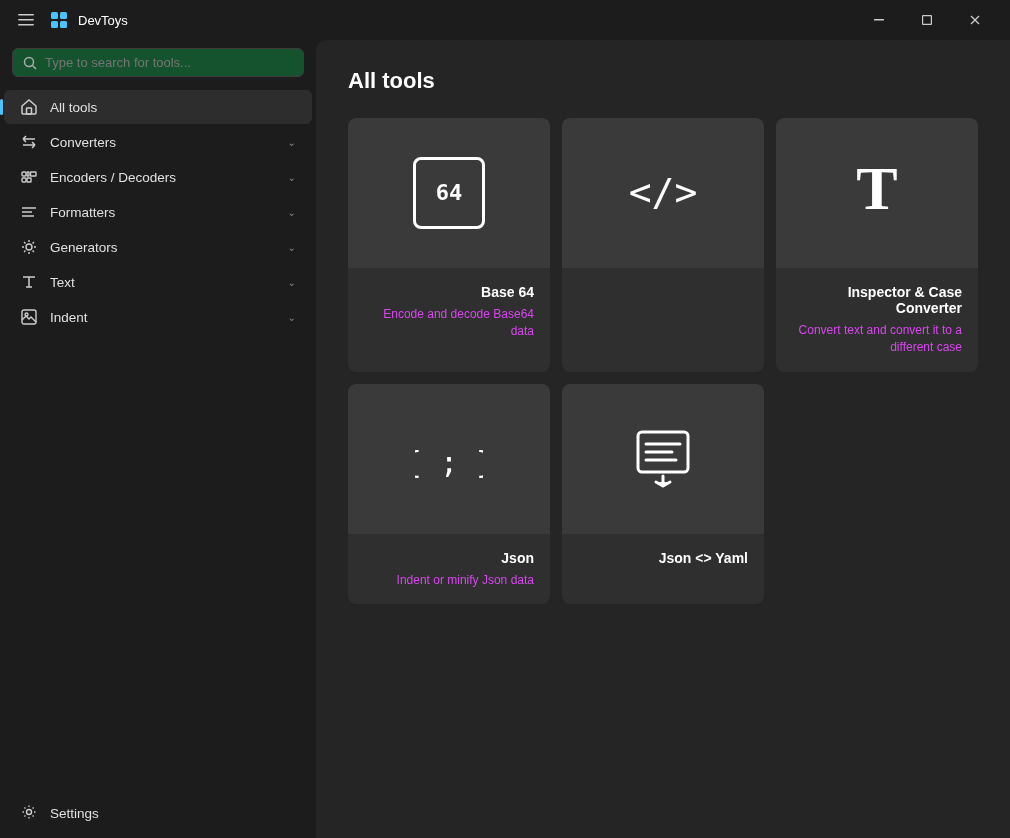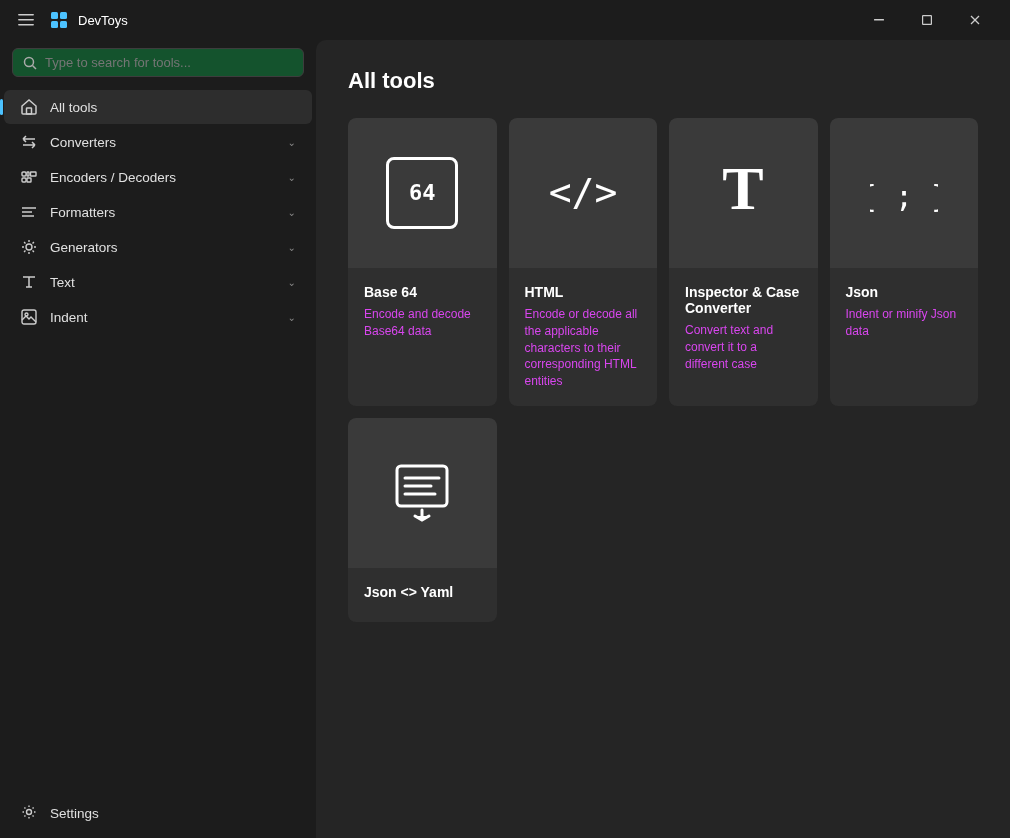--- a/index.html
+++ b/index.html
@@ -167,21 +167,21 @@
       padding: 28px 32px;
     }
     .content-title {
       font-size: 22px;
       font-weight: 600;
       margin-bottom: 24px;
       color: #ffffff;
     }
     .tools-grid {
       display: grid;
-      grid-template-columns: repeat(4, 1fr);
+      grid-template-columns: repeat(3, 1fr);
       gap: 12px;
     }
     .tool-card {
       background: #2f2f2f;
       border-radius: 8px;
       padding: 0;
       cursor: pointer;
       transition: background 0.15s;
       overflow: hidden;
     }
@@ -196,20 +196,21 @@
     .tool-card-icon {
       font-size: 52px;
       color: #ffffff;
       line-height: 1;
       display: flex;
       align-items: center;
       justify-content: center;
     }
     .tool-card-body {
       padding: 16px;
+      text-align: right;
     }
     .tool-card-title {
       font-size: 14px;
       font-weight: 600;
       color: #ffffff;
       margin-bottom: 6px;
     }
     .tool-card-desc {
       font-size: 12px;
       color: #d946ef;
@@ -382,24 +383,20 @@
       <div class="tool-card-desc">Encode and decode Base64 data</div>
     </div>
   </div>
         <div class="tool-card">
     <div class="tool-card-icon-area">
       <div class="tool-card-icon">
         <svg width="68" height="68" viewBox="0 0 68 68" fill="white">
         <text x="34" y="46" text-anchor="middle" font-size="38" font-family="monospace" font-weight="400">&lt;/&gt;</text>
       </svg>
       </div>
-    </div>
-    <div class="tool-card-body">
-      <div class="tool-card-title">HTML</div>
-      <div class="tool-card-desc">Encode or decode all the applicable characters to their corresponding HTML entities</div>
     </div>
   </div>
         <div class="tool-card">
     <div class="tool-card-icon-area">
       <div class="tool-card-icon">
         <svg width="68" height="68" viewBox="0 0 68 68" fill="white">
         <text x="34" y="50" text-anchor="middle" font-size="62" font-family="serif" font-weight="700">T</text>
       </svg>
       </div>
     </div>

